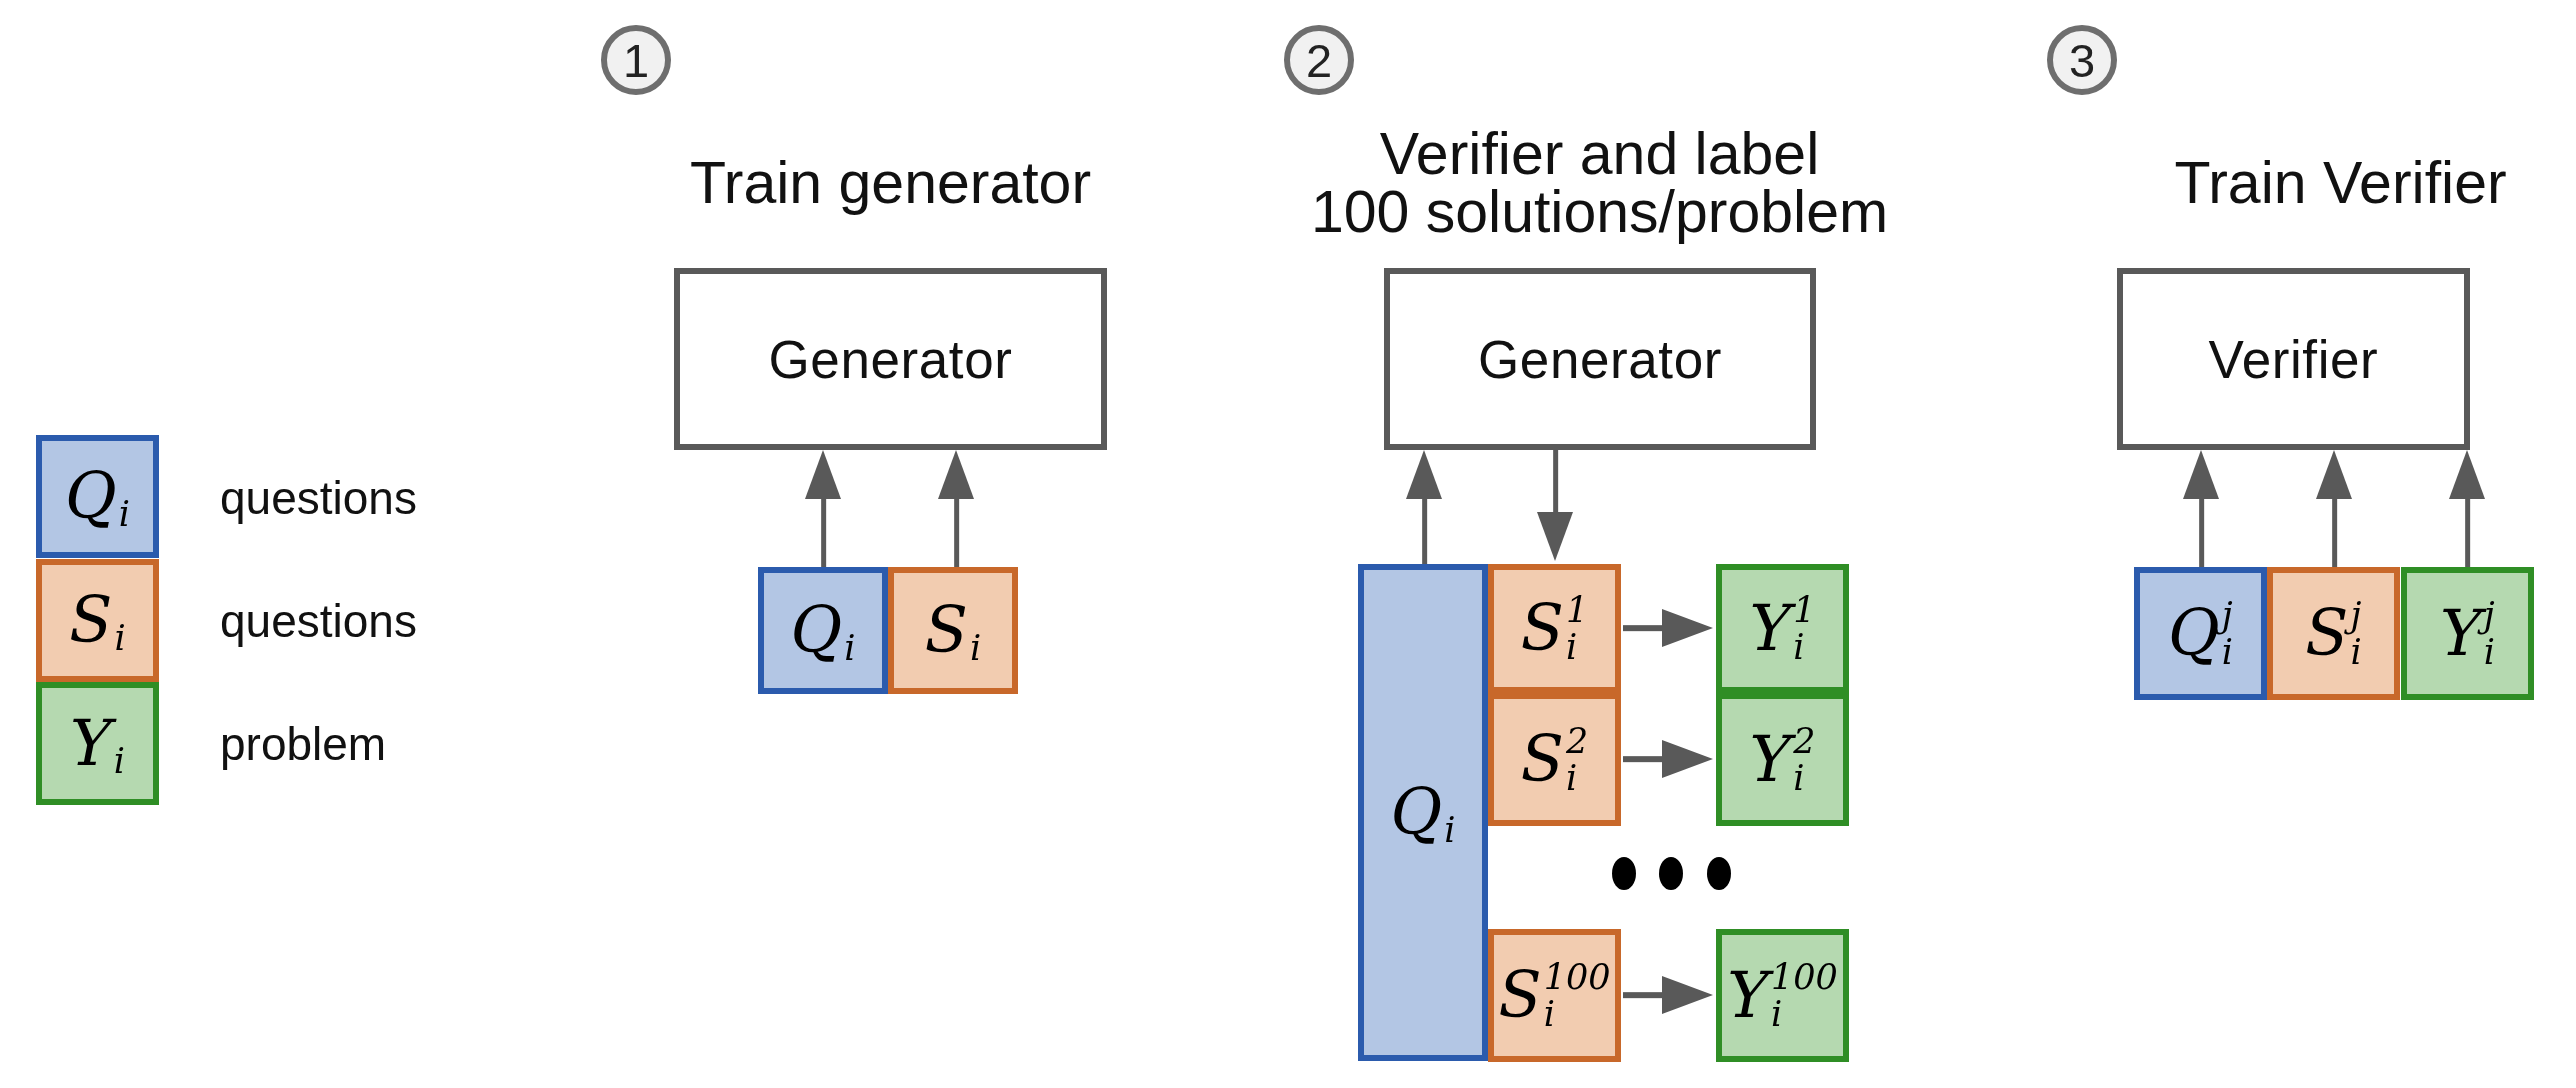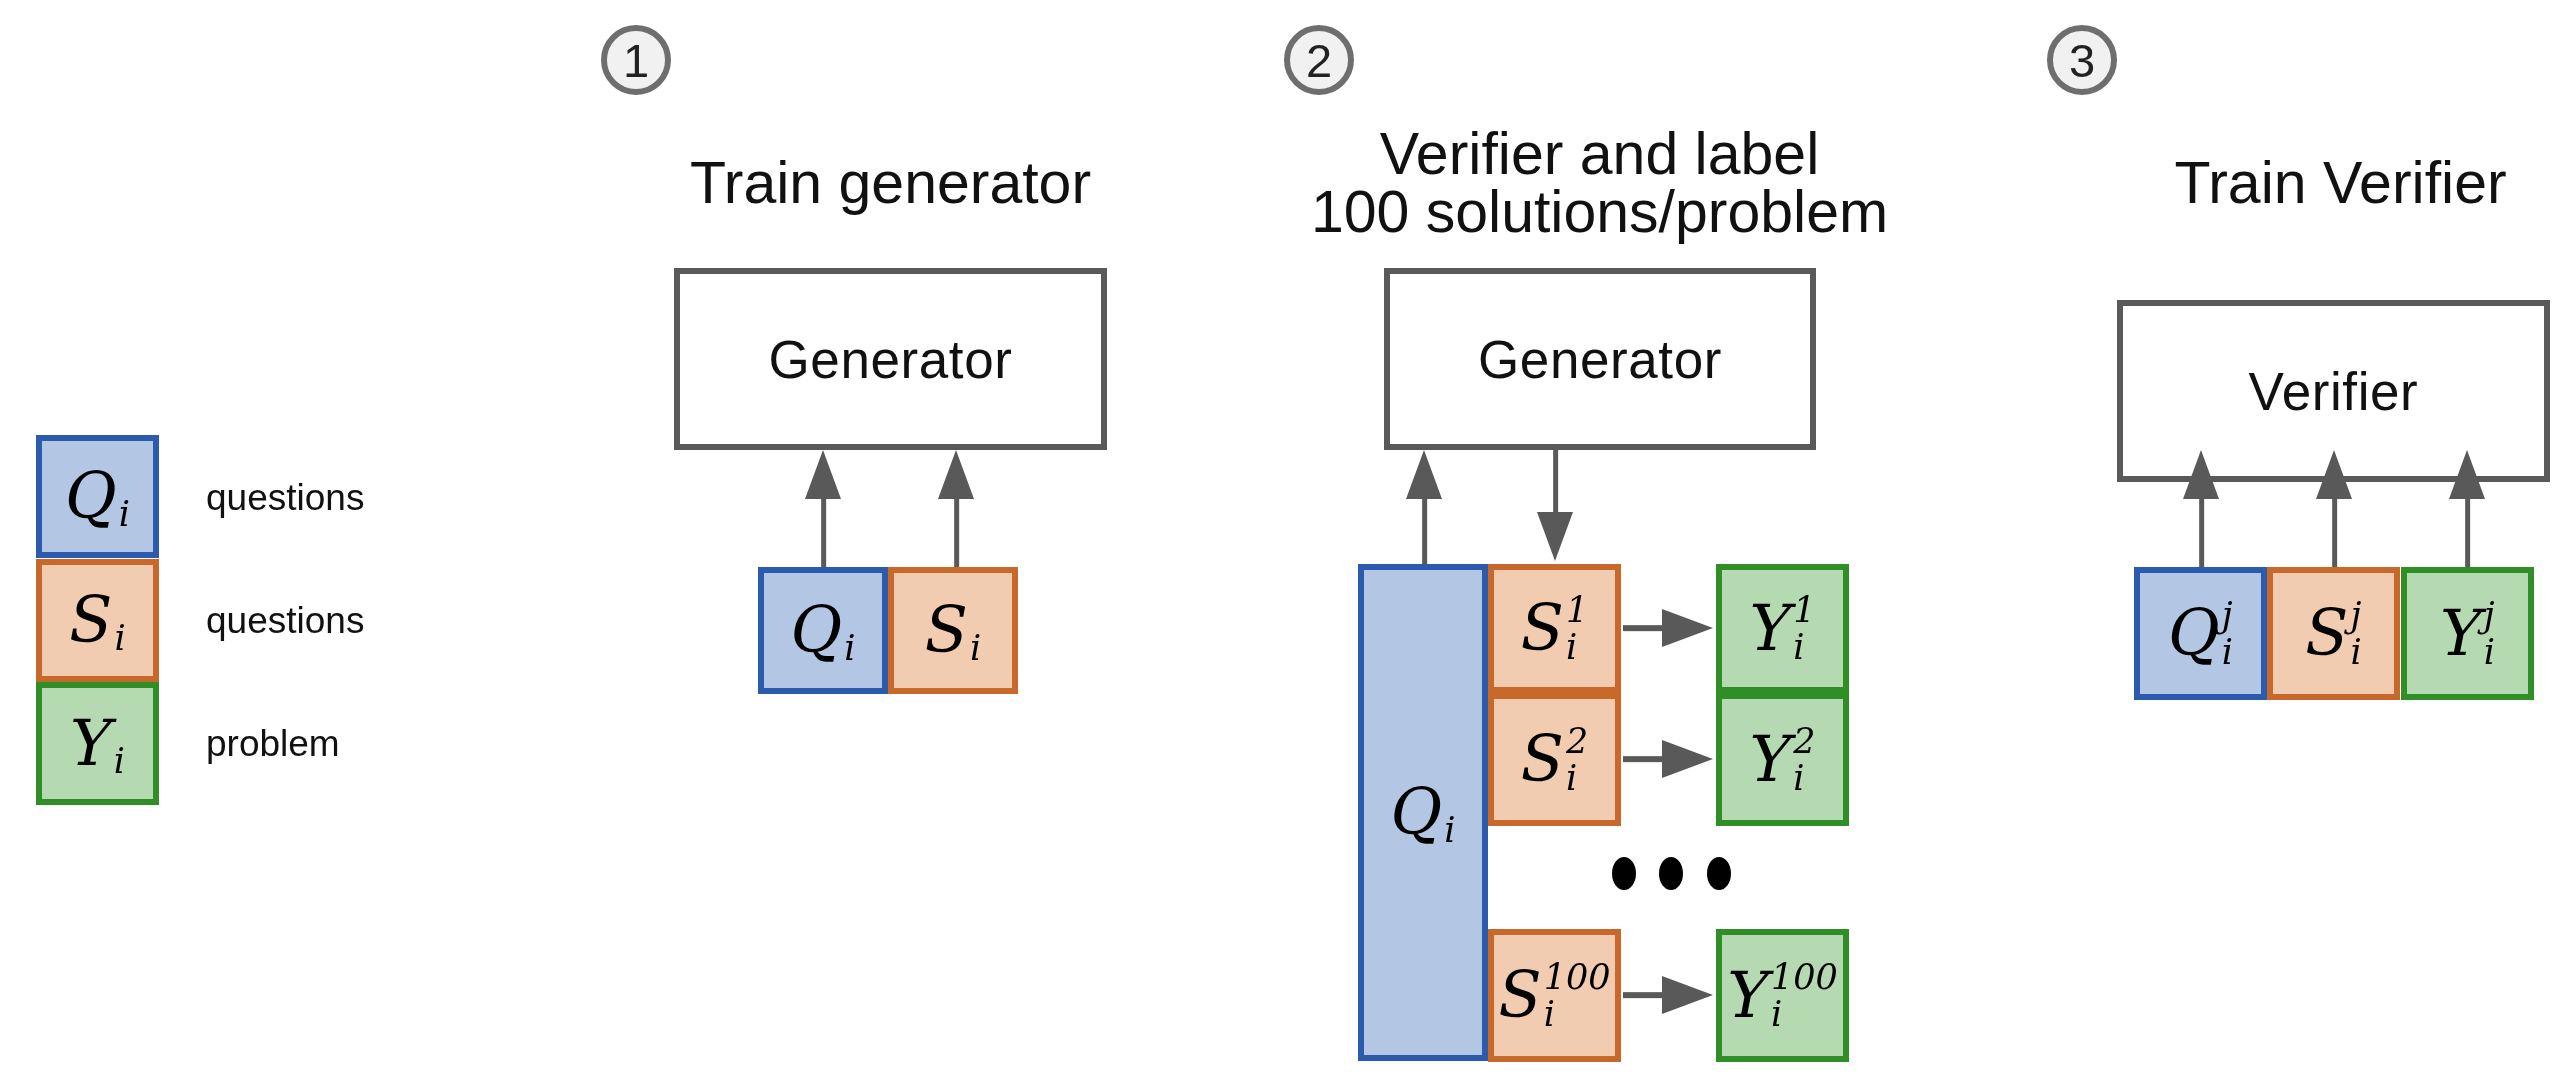--- a/index.html
+++ b/index.html
@@ -28,22 +28,22 @@
     border:6.3px solid #6e6e6e; border-radius:50%; background:#f1f1f1;
     display:flex; align-items:center; justify-content:center; font-size:47px; color:#222;
   }
   
   .title {
     position:absolute; width:633px; text-align:center;
     font-size:59px; line-height:58px; color:#111;
   }
   
   .legend-label {
-    position:absolute; left:206px; height:63px; display:flex; align-items:center;
-    font-size:37px; color:#111;
+    position:absolute; left:220px; height:63px; display:flex; align-items:center;
+    font-size:46px; color:#111;
   }
   
   .math {
     display:inline-flex; align-items:center;
     font-family:"DejaVu Serif", serif; font-style:italic; font-size:63px; color:#000;
     line-height:1;
   }
   .mstack {
     display:inline-flex; flex-direction:column; justify-content:center;
     font-size:35px; line-height:1.05; margin-left:0.06em;
@@ -241,21 +241,21 @@
     <span class="dot"></span>
     <span class="dot"></span>
     <span class="dot"></span>
   </div>
 
   <div class="circle" style="left:2047px; top:25px;">
     <span>3</span>
   </div>
   <div class="title" style="left:2024px; top:154px;">Train Verifier</div>
 
-  <div class="model" style="left:2117px; top:268px; width:433px; height:182px;margin-top:32px;">
+  <div class="model" style="left:2117px; top:268px; width:353px; height:182px;">
     <span>Verifier</span>
   </div>
 
   <div class="arrow-up" style="left:2183px; top:450px; height:119px;"></div>
   <div class="arrow-up" style="left:2316px; top:450px; height:119px;"></div>
   <div class="arrow-up" style="left:2449px; top:450px; height:119px;"></div>
 
   <div class="box blue" style="left:2134px; top:567px; width:133px; height:133px;">
     <span class="math">
         <span>Q</span>

